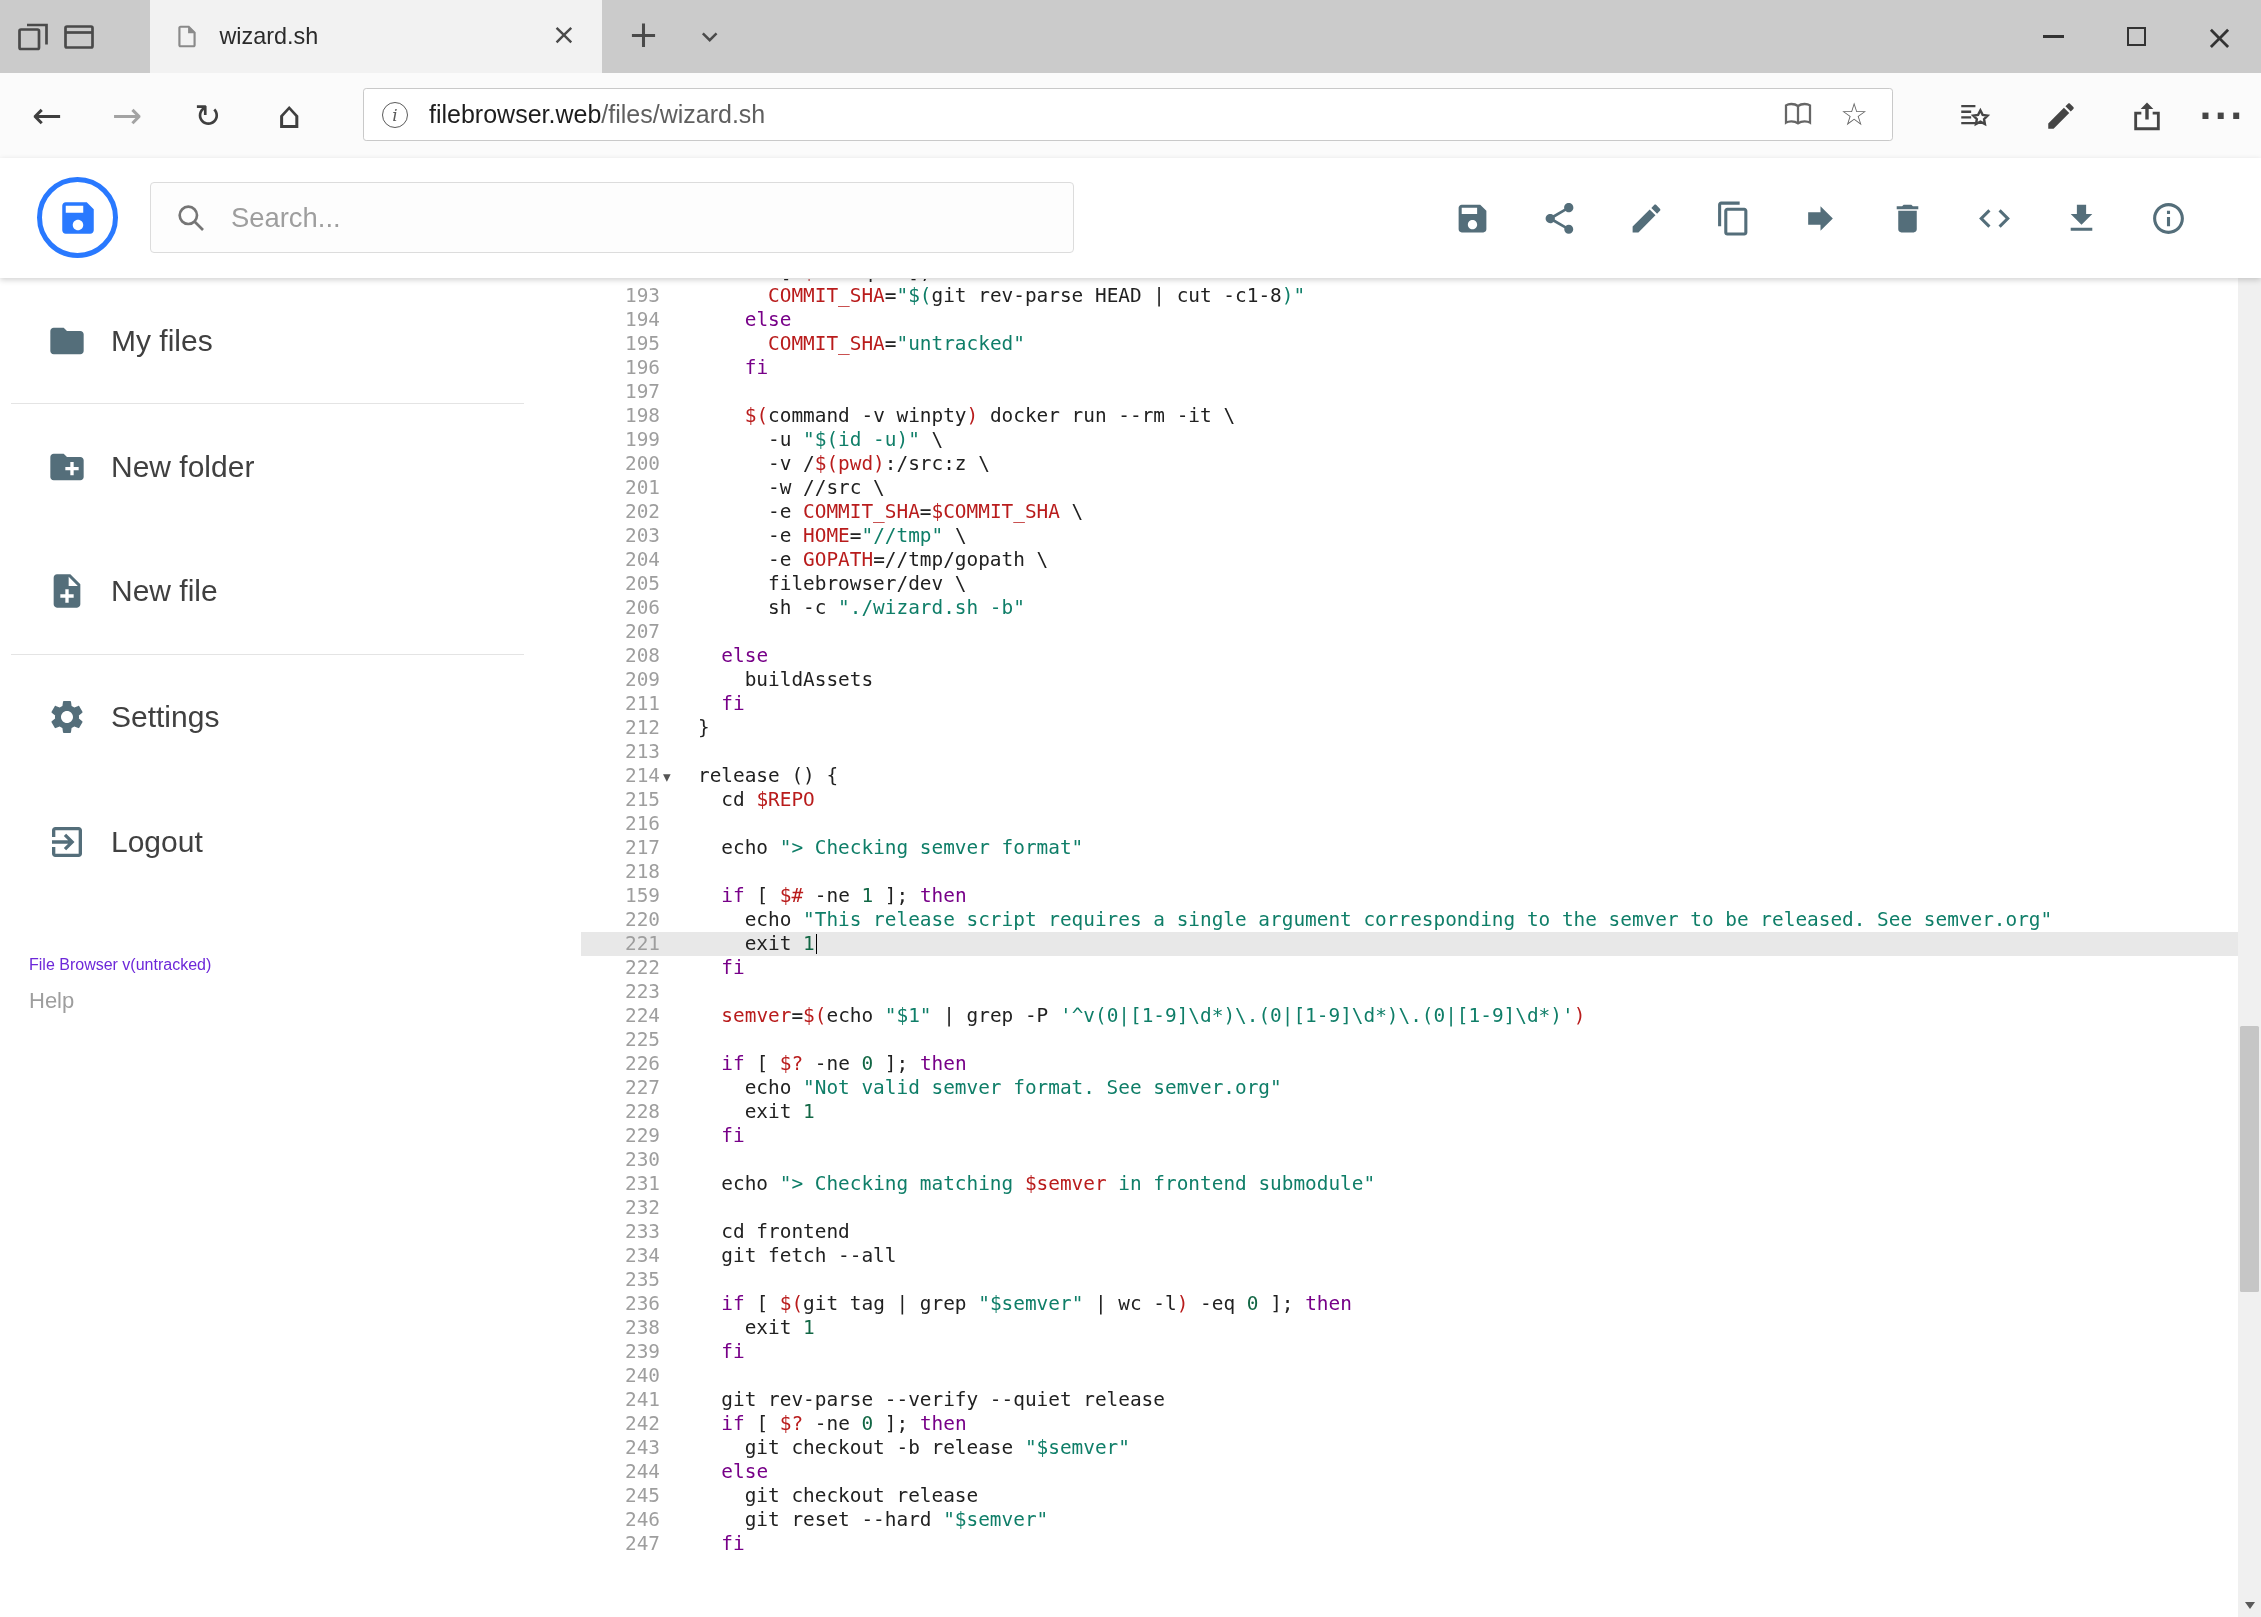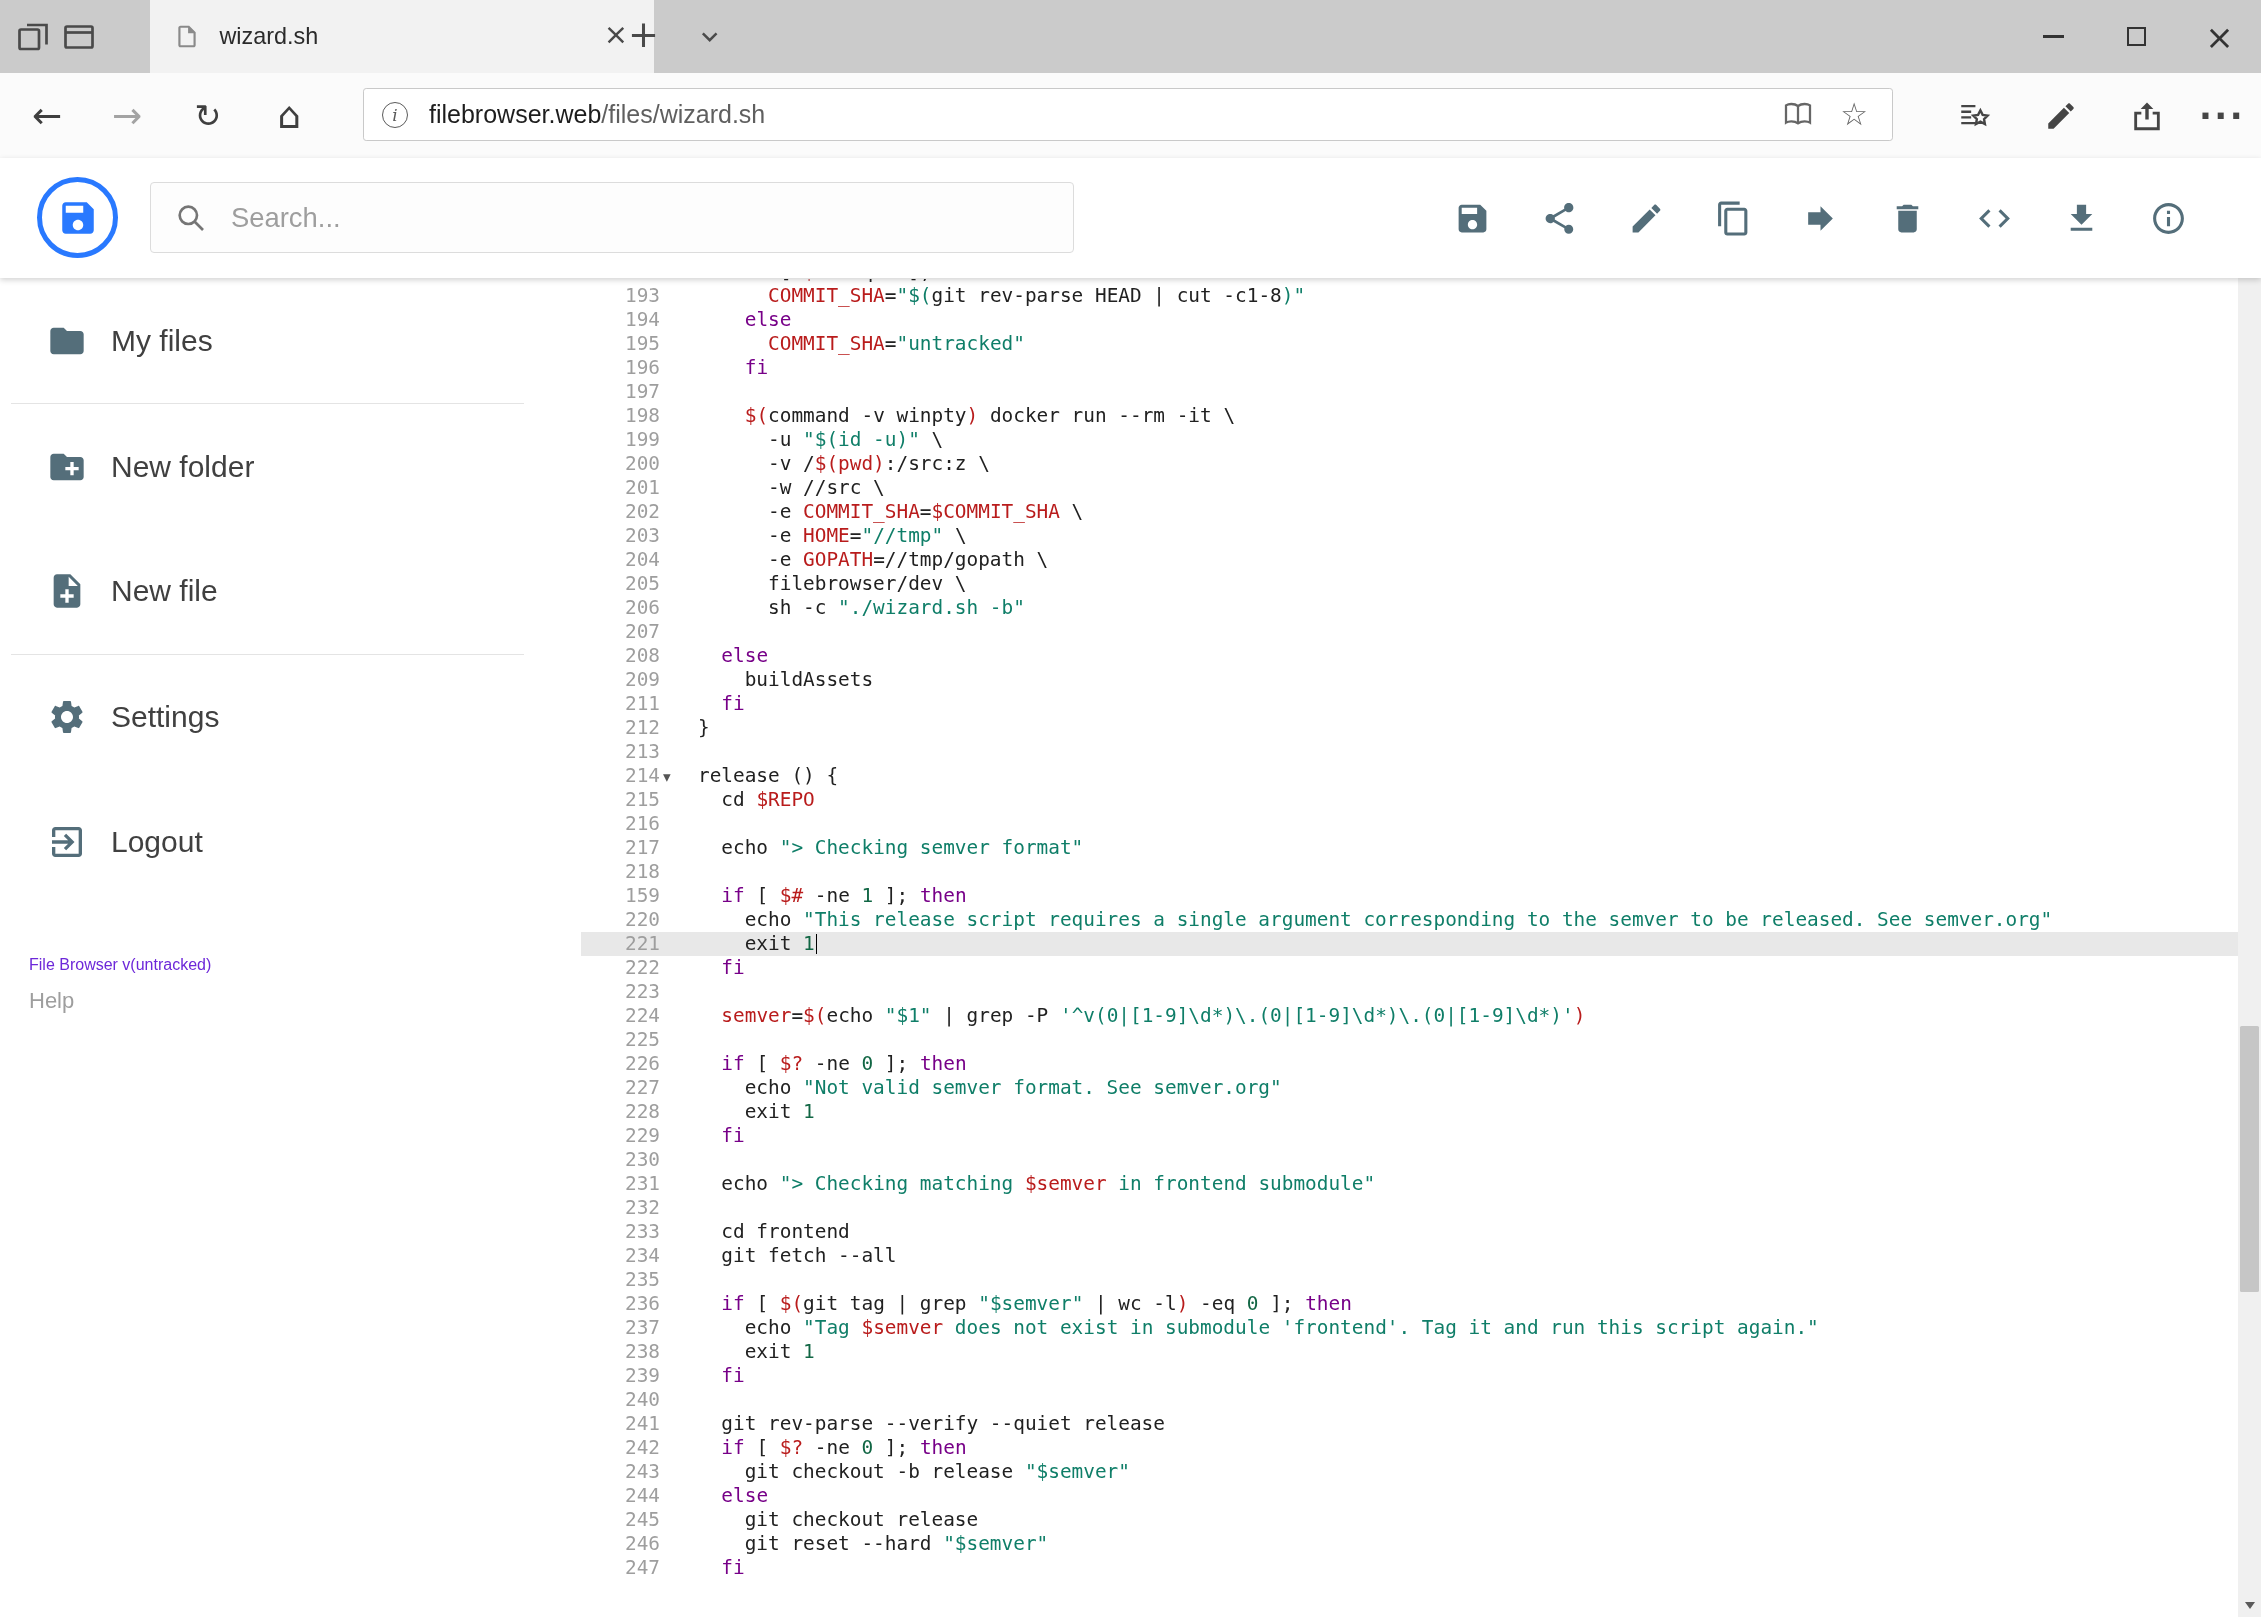--- a/index.html
+++ b/index.html
@@ -3,21 +3,21 @@
 <meta charset="utf-8">
 <style>
   * { margin:0; padding:0; box-sizing:border-box; }
   body { font-family:"Liberation Sans", sans-serif; background:#888; }
   .screen { position:relative; width:2261px; height:1617px; background:#fff; overflow:hidden; }
 
   
   .tabbar { position:absolute; left:0; top:0; width:2261px; height:73px; background:#cbcbcb; }
   .tb-ic { position:absolute; top:18.6px; width:36px; height:36px; color:#4a4a4a; cursor:pointer; }
   .tb-ic svg { width:100%; height:100%; }
-  .tab { position:absolute; left:150px; top:0; width:504px; height:73px; background:#f2f2f2; display:flex; align-items:center; cursor:pointer; }
+  .tab { position:absolute; left:150px; top:0; width:452px; height:73px; background:#f2f2f2; display:flex; align-items:center; cursor:pointer; }
   .tab-fav { width:26px; height:31px; margin-left:24px; color:#8a8a8a; }
   .tab-fav svg { width:100%; height:100%; }
   .tab-title { margin-left:19.4px; font-size:23.4px; color:#2b2b2b; }
   .tab-close { position:absolute; right:26px; top:0; height:73px; line-height:69px; font-size:29px; color:#4a4a4a; cursor:pointer; font-family:"DejaVu Sans",sans-serif; }
   .newtab { position:absolute; left:628px; top:0; height:73px; line-height:69px; font-size:37px; color:#4a4a4a; cursor:pointer; font-family:"DejaVu Sans",sans-serif; }
   .tabchev { position:absolute; left:696px; top:23.4px; width:27.4px; height:27.4px; color:#4a4a4a; cursor:pointer; }
   .tabchev svg { width:100%; height:100%; }
   .winbtns { position:absolute; right:0; top:0; display:flex; }
   .winbtn { width:83px; height:73px; display:flex; align-items:center; justify-content:center; cursor:pointer; }
   .min-glyph { width:21px; height:2.4px; background:#333; }
@@ -298,21 +298,20 @@
         <div class="crow"><span class="gut">227</span><span class="code"><span class="t-p">    echo </span><span class="t-s">"Not valid semver format. See semver.org"</span></span></div>
         <div class="crow"><span class="gut">228</span><span class="code"><span class="t-p">    exit </span><span class="t-n">1</span></span></div>
         <div class="crow"><span class="gut">229</span><span class="code"><span class="t-p">  </span><span class="t-k">fi</span></span></div>
         <div class="crow"><span class="gut">230</span><span class="code"></span></div>
         <div class="crow"><span class="gut">231</span><span class="code"><span class="t-p">  echo </span><span class="t-s">"&gt; Checking matching </span><span class="t-v">$semver</span><span class="t-s"> in frontend submodule"</span></span></div>
         <div class="crow"><span class="gut">232</span><span class="code"></span></div>
         <div class="crow"><span class="gut">233</span><span class="code"><span class="t-p">  cd frontend</span></span></div>
         <div class="crow"><span class="gut">234</span><span class="code"><span class="t-p">  git fetch --all</span></span></div>
         <div class="crow"><span class="gut">235</span><span class="code"></span></div>
         <div class="crow"><span class="gut">236</span><span class="code"><span class="t-p">  </span><span class="t-k">if</span><span class="t-p"> [ </span><span class="t-v">$(</span><span class="t-p">git tag | grep </span><span class="t-s">"$semver"</span><span class="t-p"> | wc -l</span><span class="t-v">)</span><span class="t-p"> -eq </span><span class="t-n">0</span><span class="t-p"> ]; </span><span class="t-k">then</span></span></div>
-        <div class="crow"><span class="gut">237</span><span class="code"><span class="t-p">    echo </span><span class="t-s">"Tag </span><span class="t-v">$semver</span><span class="t-s"> does not exist in submodule 'frontend'. Tag it and run this script again."</span></span></div>
         <div class="crow"><span class="gut">238</span><span class="code"><span class="t-p">    exit </span><span class="t-n">1</span></span></div>
         <div class="crow"><span class="gut">239</span><span class="code"><span class="t-p">  </span><span class="t-k">fi</span></span></div>
         <div class="crow"><span class="gut">240</span><span class="code"></span></div>
         <div class="crow"><span class="gut">241</span><span class="code"><span class="t-p">  git rev-parse --verify --quiet release</span></span></div>
         <div class="crow"><span class="gut">242</span><span class="code"><span class="t-p">  </span><span class="t-k">if</span><span class="t-p"> [ </span><span class="t-v">$?</span><span class="t-p"> -ne </span><span class="t-n">0</span><span class="t-p"> ]; </span><span class="t-k">then</span></span></div>
         <div class="crow"><span class="gut">243</span><span class="code"><span class="t-p">    git checkout -b release </span><span class="t-s">"$semver"</span></span></div>
         <div class="crow"><span class="gut">244</span><span class="code"><span class="t-p">  </span><span class="t-k">else</span></span></div>
         <div class="crow"><span class="gut">245</span><span class="code"><span class="t-p">    git checkout release</span></span></div>
         <div class="crow"><span class="gut">246</span><span class="code"><span class="t-p">    git reset --hard </span><span class="t-s">"$semver"</span></span></div>
         <div class="crow"><span class="gut">247</span><span class="code"><span class="t-p">  </span><span class="t-k">fi</span></span></div>

